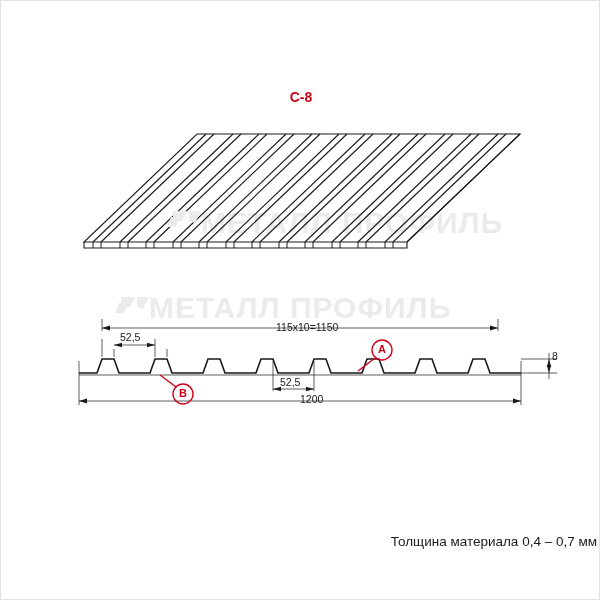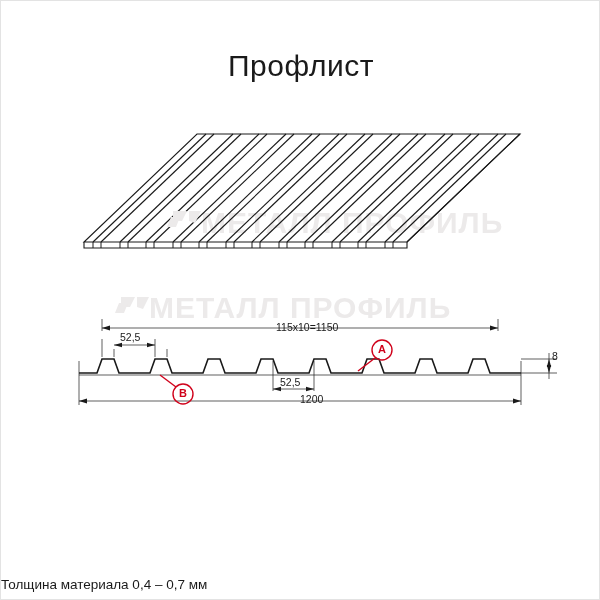--- a/index.html
+++ b/index.html
@@ -39,24 +39,23 @@
     text-align: center;
     font-size: 14px;
     color: #d0021b;
     font-weight: bold;
   }
   .footnote {
     position: absolute;
     top: 533px;
     left: 0;
     width: 596px;
-    text-align: left;
+    text-align: right;
     font-size: 13.5px;
     color: #1a1a1a;
-    margin-top: 43px;
   }
   svg.art {
     position: absolute;
     left: 0;
     top: 0;
     width: 600px;
     height: 600px;
   }
   .wm {
     position: absolute;
@@ -89,21 +88,21 @@
     font-weight: bold;
     text-align: center;
     width: 18px;
   }
 </style>
 </head>
 <body>
 
 <div class="page">
 
-  <div class="title">Профлист</div>
+  <div class="subtitle">С-8</div>
 
   <div class="wm wm1">МЕТАЛЛ ПРОФИЛЬ</div>
   <div class="wm wm2">МЕТАЛЛ ПРОФИЛЬ</div>
 
   <svg class="art" viewBox="0 0 600 600">
     <g fill="none" stroke="#1a1a1a" stroke-width="1.1" stroke-linejoin="miter" stroke-linecap="butt">
 
       <g>
 
         <path d="M196,133 L519,133 L406,241 L83,241 Z"></path>

